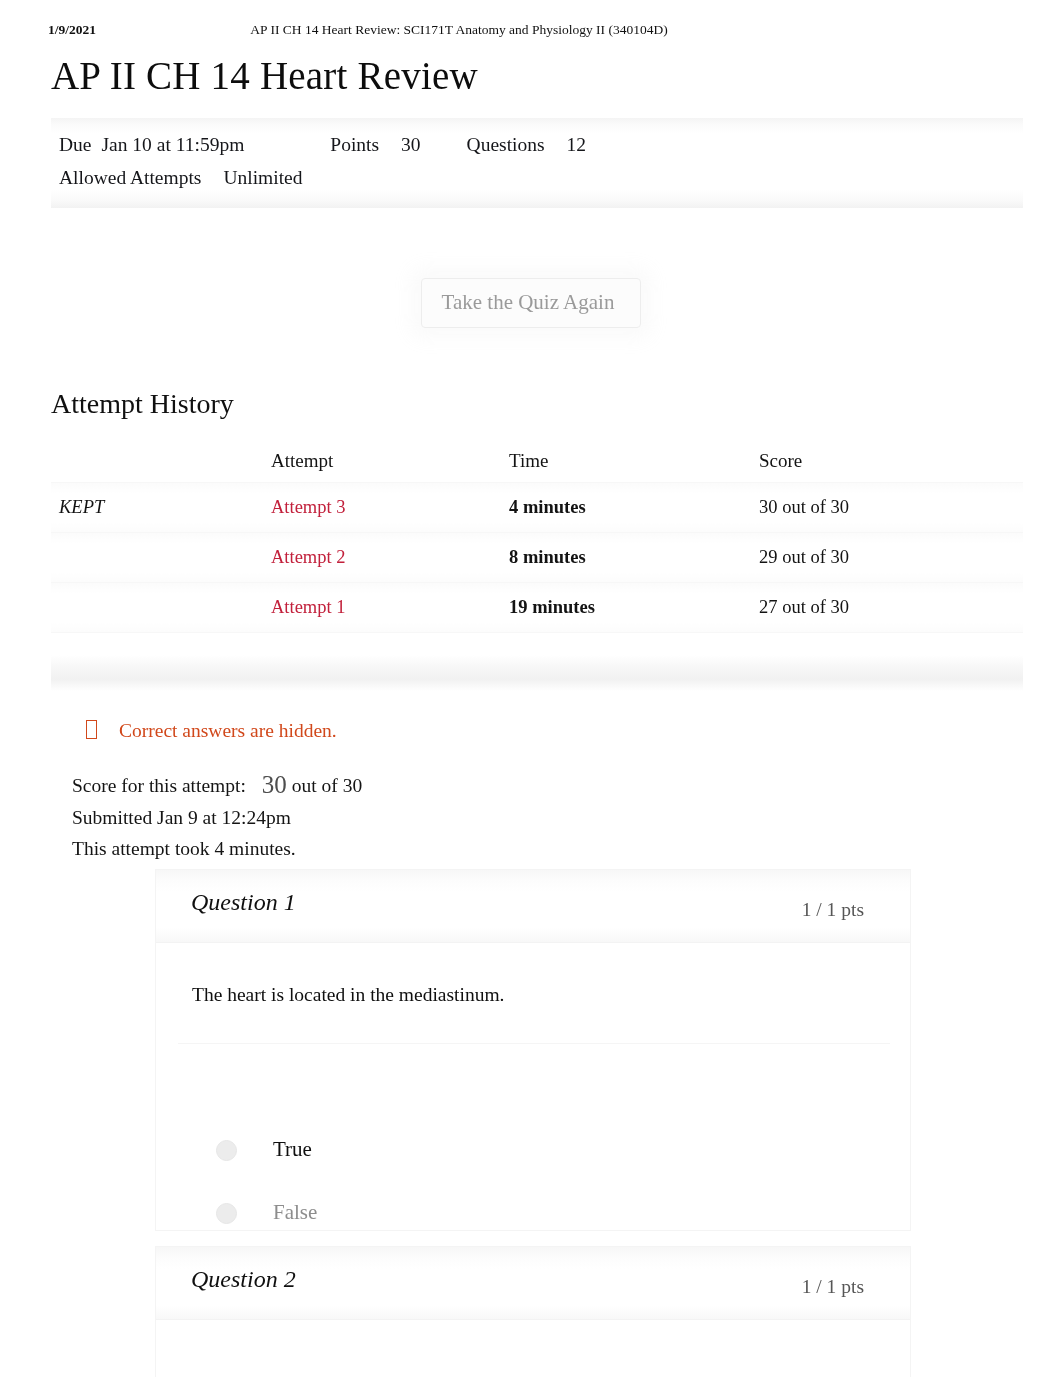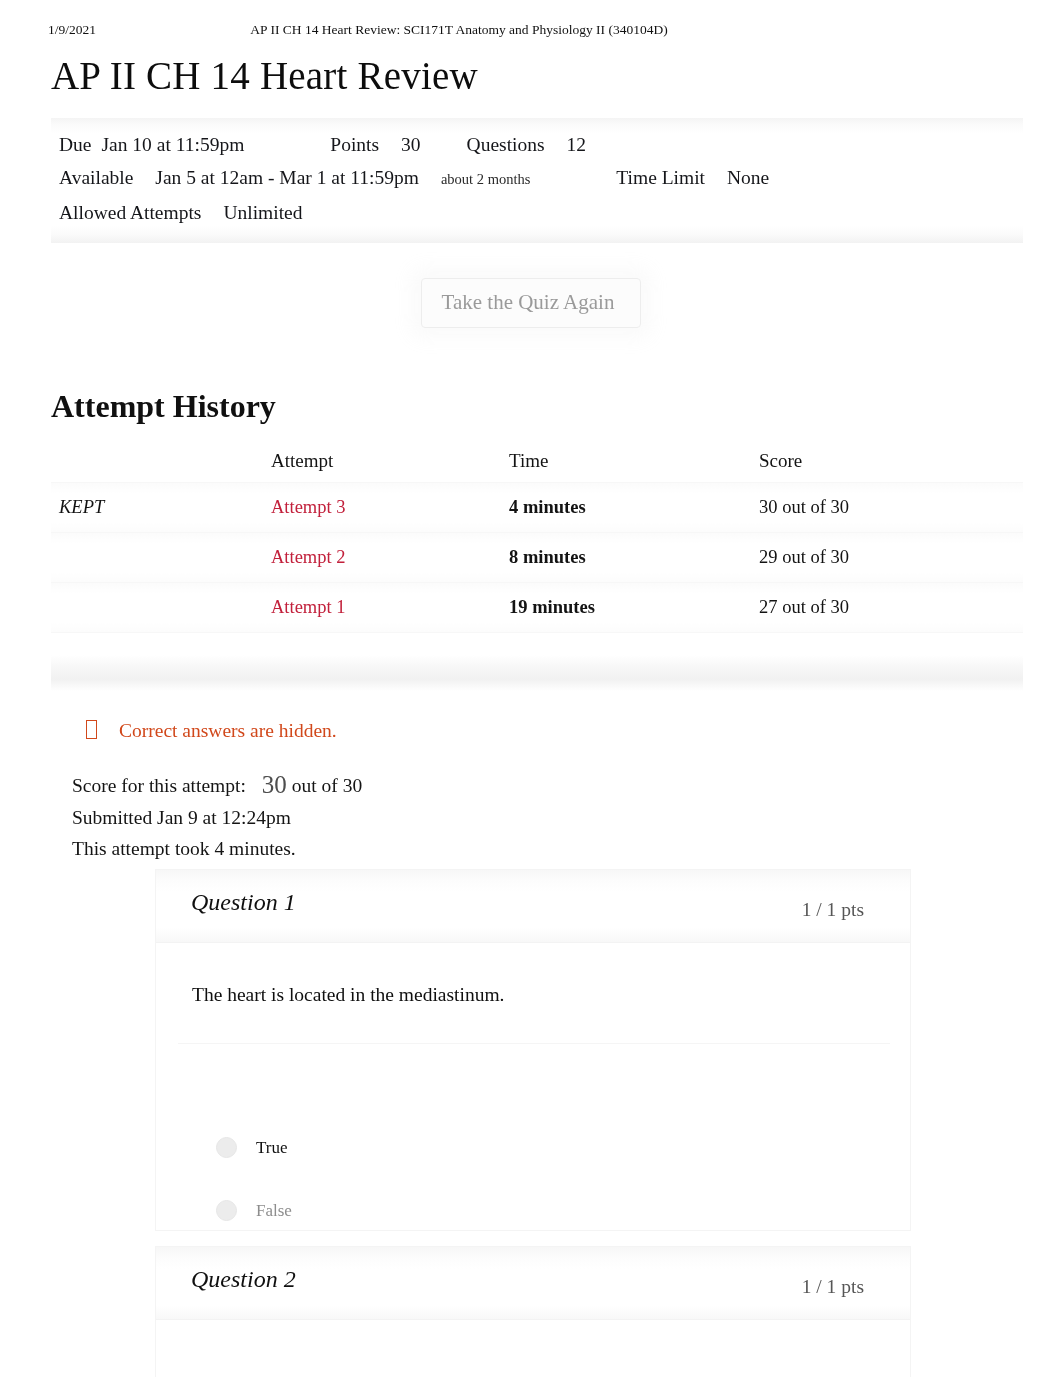--- a/index.html
+++ b/index.html
@@ -24,20 +24,21 @@
     width: 1062px;
     height: 20px;
     font-size: 13.5px;
     color: #111;
   }
   .print-header .ph-date {
     position: absolute;
     left: 48px;
     top: 0;
     white-space: nowrap;
+    font-weight: bold;
   }
   .print-header .ph-title {
     position: absolute;
     left: 0;
     top: 0;
     width: 918px;
     text-align: center;
     white-space: nowrap;
   }
 
@@ -102,22 +103,22 @@
     box-shadow: 0 0 18px 10px rgba(250,250,250,0.9);
     filter: blur(0.35px);
     line-height: 1.15;
   }
 
   
   .section-title {
     position: absolute;
     left: 51px;
     top: 388px;
-    font-size: 32px;
-    font-weight: bold;
+    font-size: 28px;
+    font-weight: normal;
     color: #101010;
     margin: 0;
     text-align: right;
   }
 
   .history-table {
     position: absolute;
     left: 51px;
     top: 446px;
     width: 972px;
@@ -257,43 +258,40 @@
     width: 19px;
     height: 19px;
     border-radius: 50%;
     background: #ececec;
     border: 1px solid #e6e6e6;
     vertical-align: -4px;
     filter: blur(0.6px);
   }
   .answer-label {
     display: inline-block;
-    margin-left: 19px;
-    font-size: 17px;
+    margin-left: 36px;
+    font-size: 21px;
     vertical-align: 1px;
   }
   .answer-label.selected { color: #0f0f0f; }
   .answer-label.dim { color: #8d8d8d; }
 </style>
 </head>
 <body>
 
 <div class="print-header">
   <span class="ph-date">1/9/2021</span>
   <span class="ph-title">AP II CH 14 Heart Review: SCI171T Anatomy and Physiology II (340104D)</span>
 </div>
 
 <h1 class="page-title">AP II CH 14 Heart Review</h1>
 
 <div class="meta-band">
   <div class="meta-row">
     <span class="meta-label">Due</span><span class="sp-sm"></span><span class="meta-value">Jan 10 at 11:59pm</span><span class="sp-lg"></span><span class="meta-label">Points</span><span class="sp-md"></span><span class="meta-value">30</span><span class="sp-xl"></span><span class="meta-label">Questions</span><span class="sp-md"></span><span class="meta-value">12</span>
-  </div>
-  <div class="meta-row">
-    <span class="meta-label">Available</span><span class="sp-md"></span><span class="meta-value">Jan 5 at 12am - Mar 1 at 11:59pm</span><span class="sp-md"></span><span class="meta-sub">about 2 months</span><span class="sp-lg"></span><span class="meta-label">Time Limit</span><span class="sp-md"></span><span class="meta-value">None</span>
   </div>
   <div class="meta-row">
     <span class="meta-label">Allowed Attempts</span><span class="sp-md"></span><span class="meta-value">Unlimited</span>
   </div>
 </div>
 
 <div class="retake-wrap">
   <span class="retake-btn">Take the Quiz Again</span>
 </div>
 

